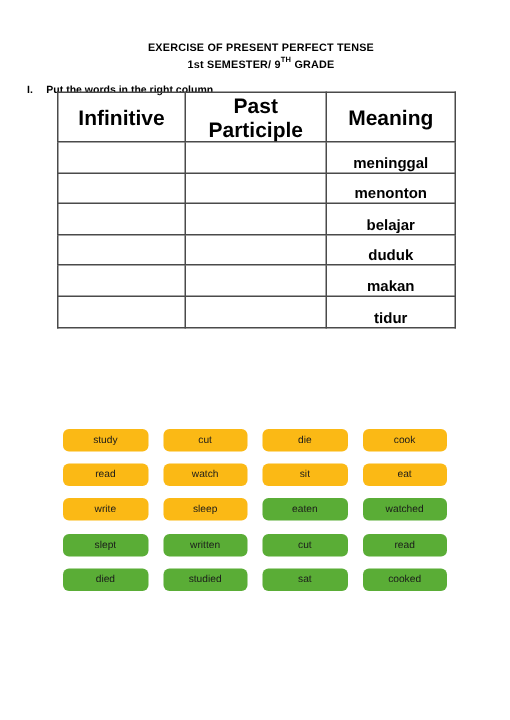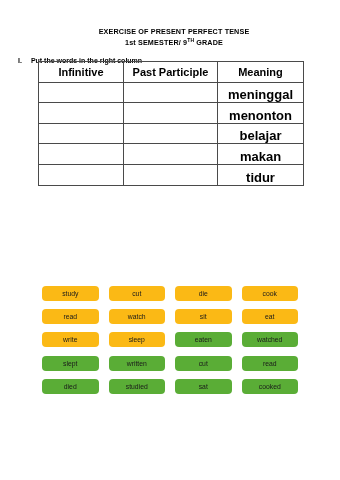--- a/index.html
+++ b/index.html
@@ -68,32 +68,32 @@
     table-layout: fixed;
   }
   .verb-table td, .verb-table th {
     border: 1px solid #4a4a4a;
     padding: 0;
     height: 19.6px;
     vertical-align: bottom;
   }
   .verb-table th {
     text-align: center;
-    font-size: 11px;
+    font-size: 14px;
     font-weight: bold;
     vertical-align: middle;
     color: #000;
     margin-left: 36px;
   }
   .col-inf { width: 84px; }
   .col-pp  { width: 93px; }
   .col-mean{ width: 85px; }
   .cell-meaning {
     text-align: center;
-    font-size: 13px;
+    font-size: 10px;
     font-weight: bold;
     color: #000;
     padding-bottom: 1px;
   }
   .cell-blank { }
 
   
   .word-bank {
     position: absolute;
     left: 42px;
@@ -157,20 +157,25 @@
         <td class="col-mean cell-meaning">menonton</td>
       </tr>
       <tr>
         <td class="col-inf cell-blank"></td>
         <td class="col-pp cell-blank"></td>
         <td class="col-mean cell-meaning">belajar</td>
       </tr>
       <tr>
         <td class="col-inf cell-blank"></td>
         <td class="col-pp cell-blank"></td>
+        <td class="col-mean cell-meaning">duduk</td>
+      </tr>
+      <tr>
+        <td class="col-inf cell-blank"></td>
+        <td class="col-pp cell-blank"></td>
         <td class="col-mean cell-meaning">makan</td>
       </tr>
       <tr>
         <td class="col-inf cell-blank"></td>
         <td class="col-pp cell-blank"></td>
         <td class="col-mean cell-meaning">tidur</td>
       </tr>
     </tbody>
 </table>
 

